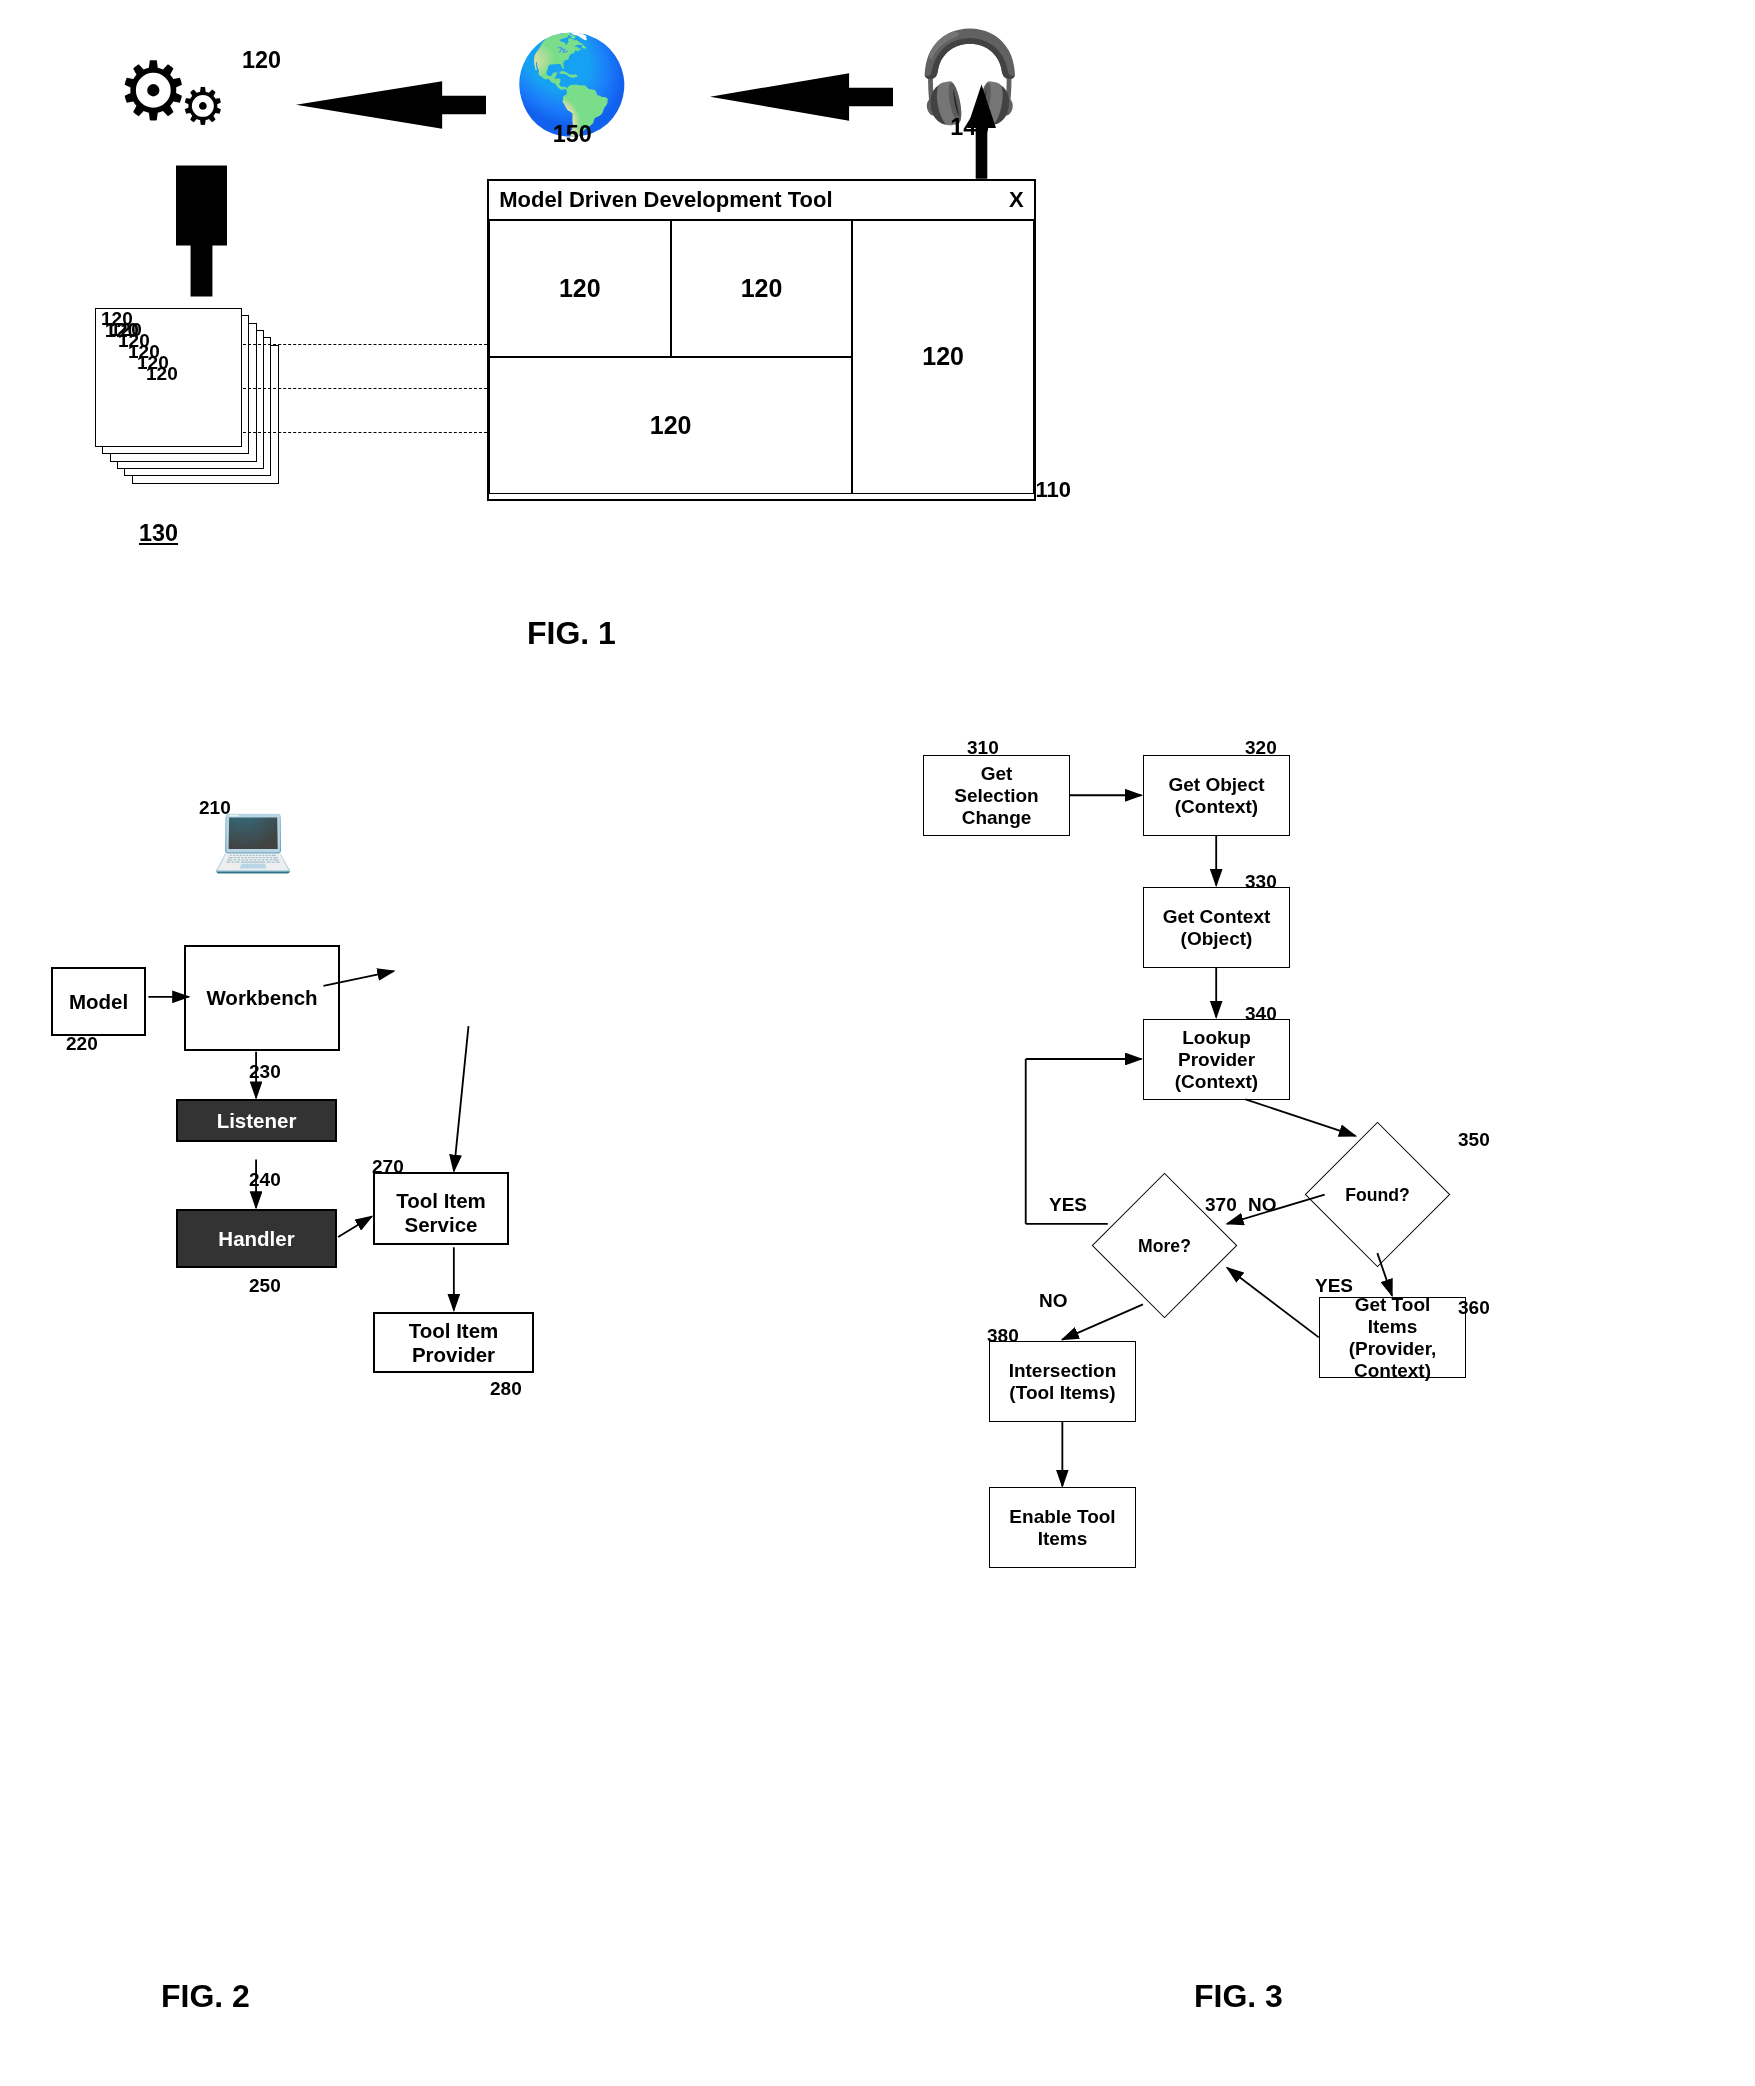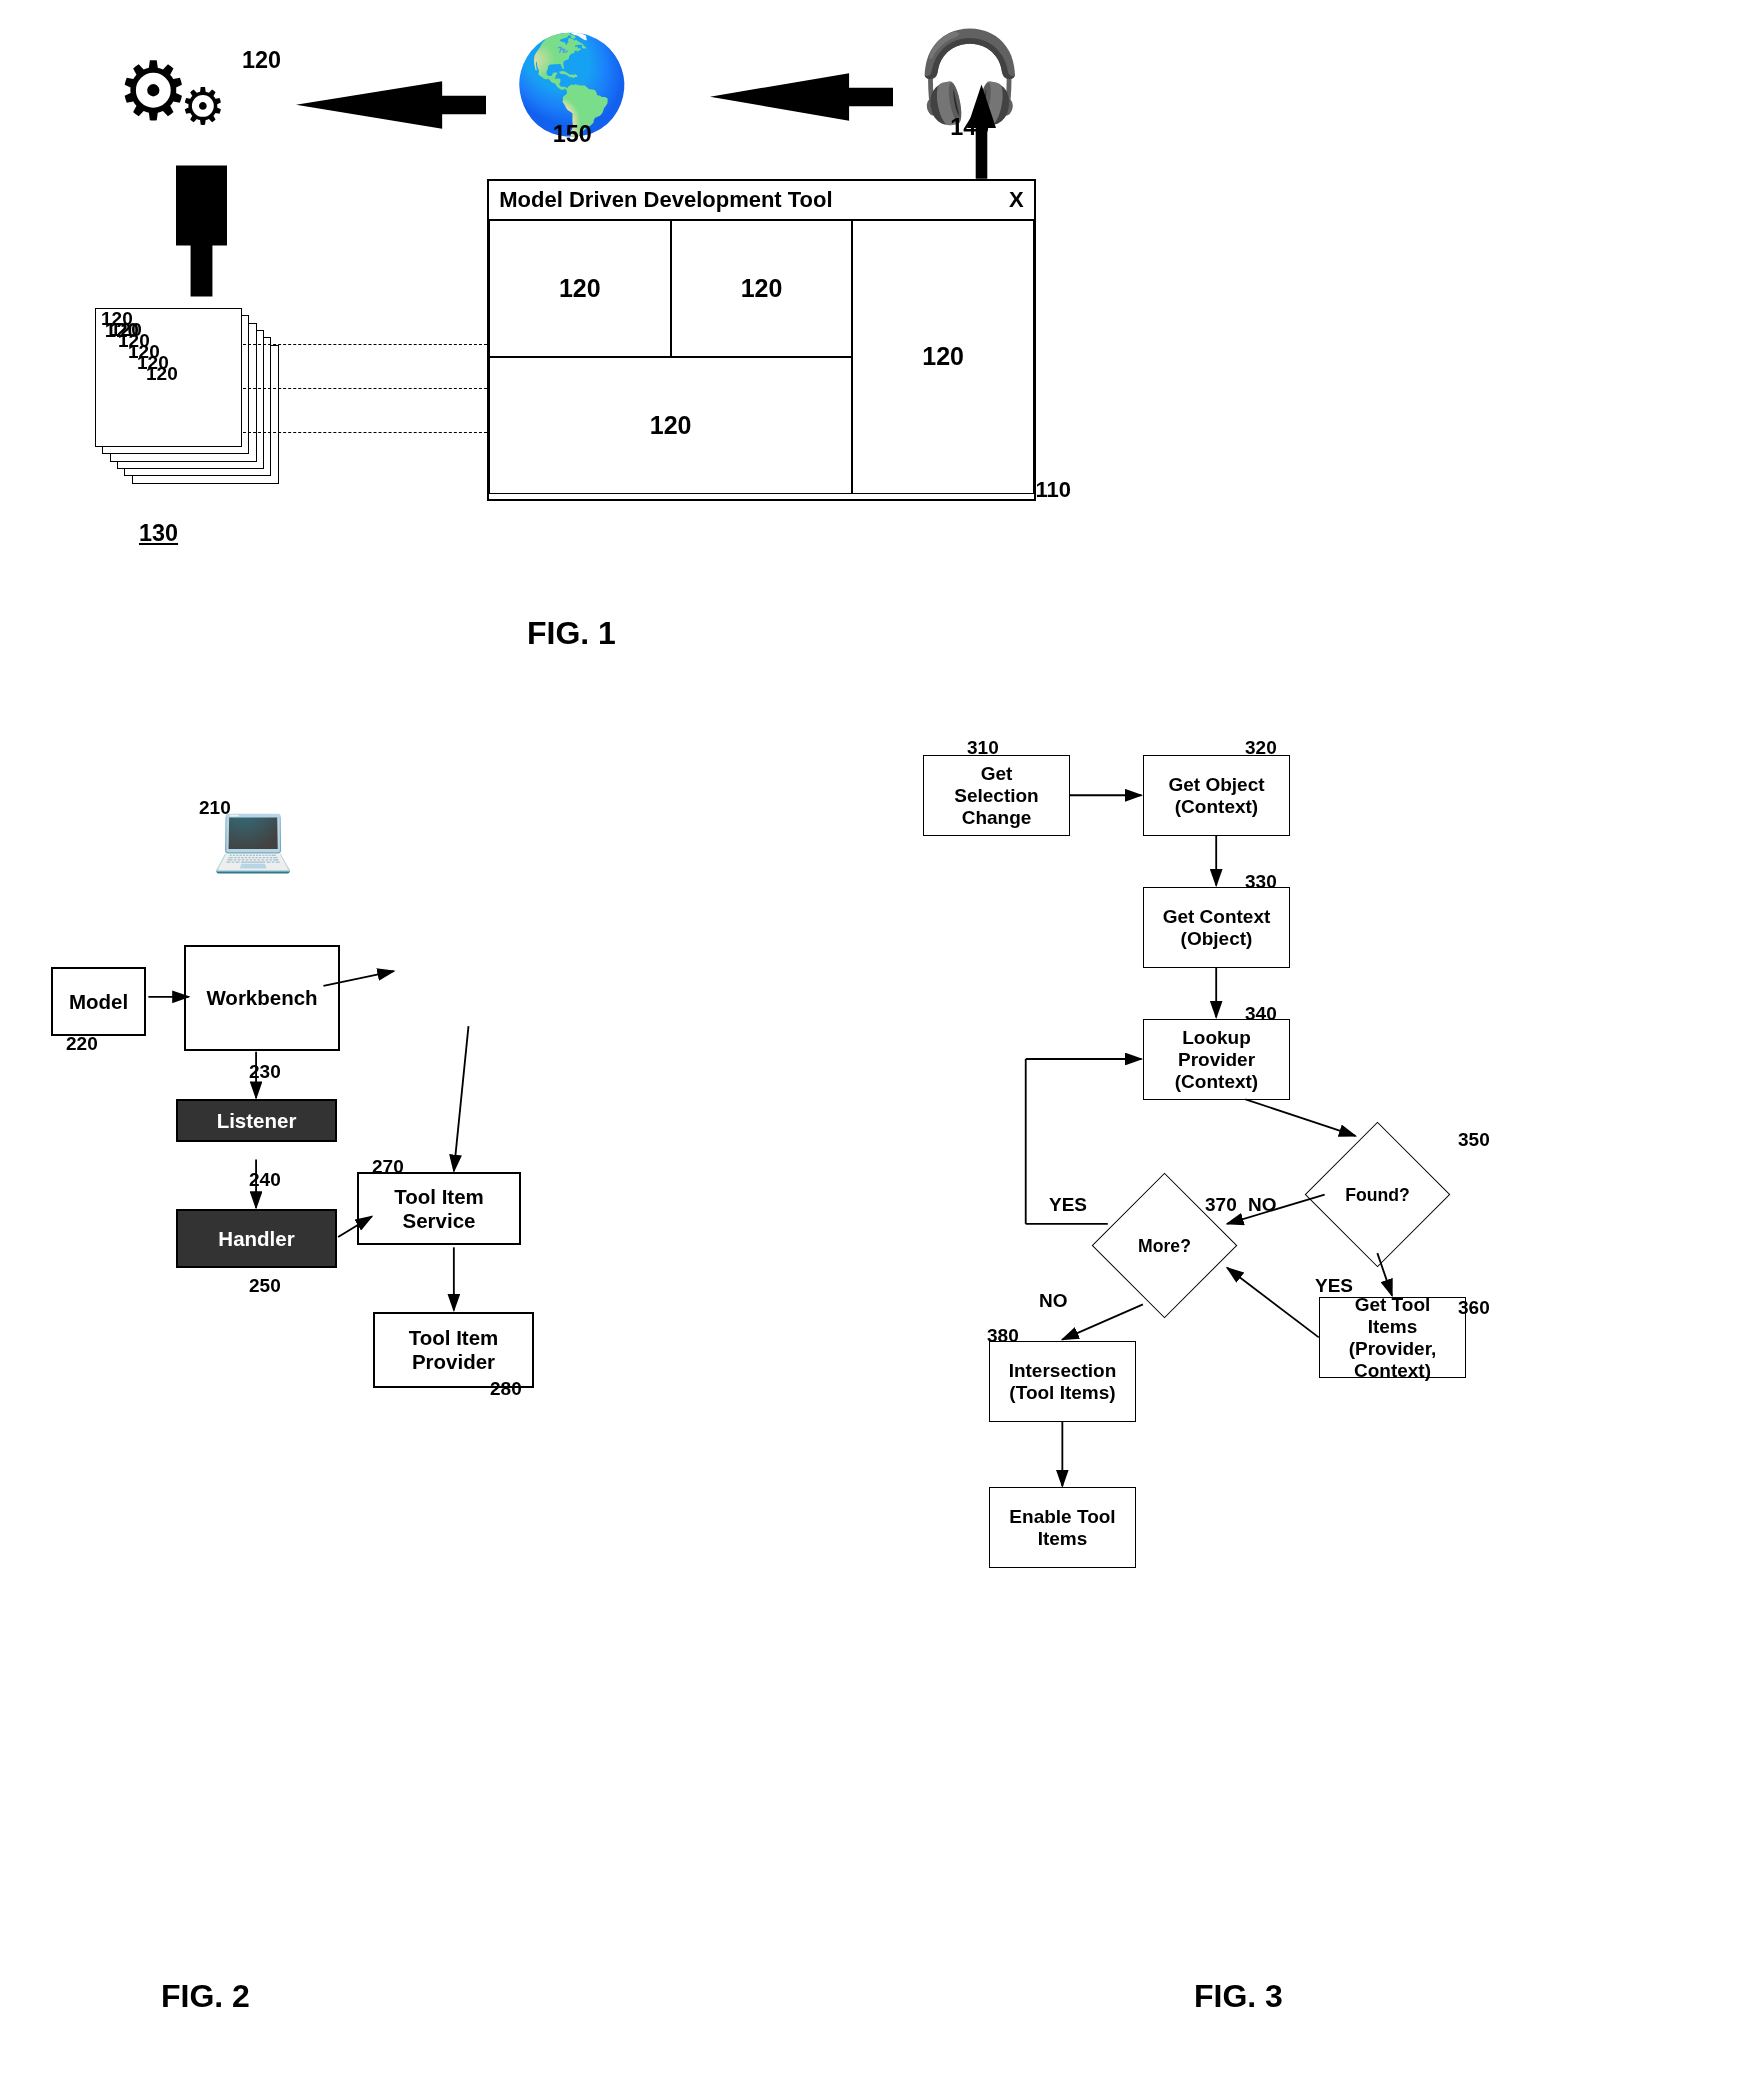--- a/index.html
+++ b/index.html
@@ -82,32 +82,33 @@
 
     
     .registry-group {
       position: absolute;
       left: 366px;
       top: 190px;
     }
 
     
     .service-box {
-      left: 328px;
+      left: 344px;
       top: 461px;
-      width: 164px;
+      width: 136px;
       height: 73px;
+      align-items: flex-end;
     }
 
     
     .provider-box {
       left: 344px;
       top: 601px;
       width: 161px;
-      height: 76px;
+      height: 61px;
     }
 
     
     .fig3-container {
       position: absolute;
       top: 711px;
       left: 879px;
       width: 842px;
       height: 1319px;
     }

